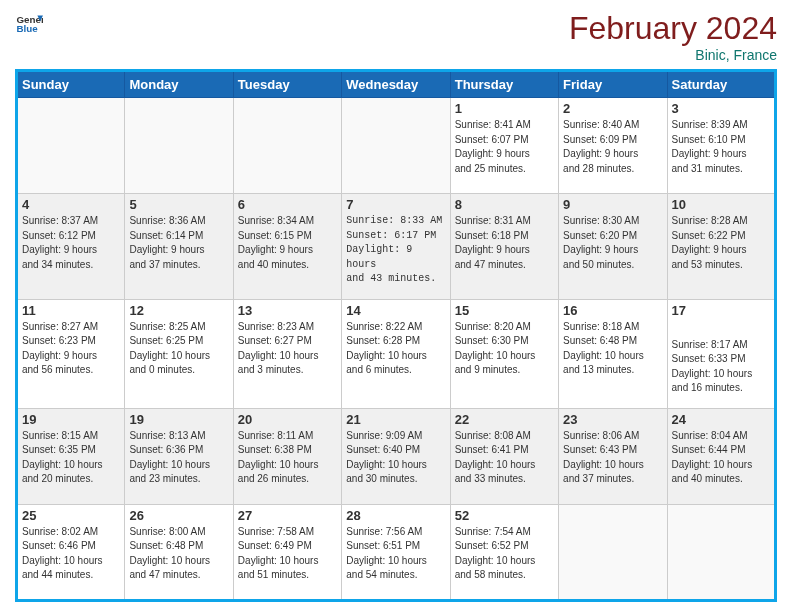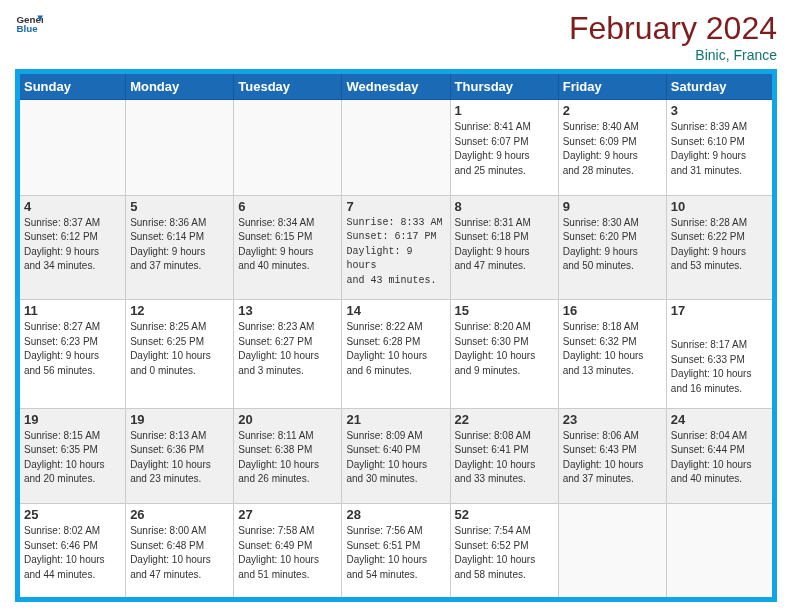--- a/index.html
+++ b/index.html
@@ -39,21 +39,21 @@
       font-size: 32px;
       font-weight: normal;
       color: #7f1d1d;
     }
     .location {
       font-size: 14px;
       color: #0f766e;
     }
     .calendar {
       flex: 1;
-      border: 5px solid #0ea5e9;
+      border: 3px solid #0ea5e9;
       border-collapse: collapse;
       width: 100%;
       table-layout: fixed;
     }
     .calendar th {
       background-color: #1a6ab5;
       color: #fff;
       font-size: 13px;
       font-weight: bold;
       padding: 5px 4px;
@@ -226,21 +226,21 @@
           <td>
             <div class="day-number">15</div>
             <div class="day-info" style="white-space: pre-line;">Sunrise: 8:20 AM
 Sunset: 6:30 PM
 Daylight: 10 hours
 and 9 minutes.</div>
           </td>
           <td>
             <div class="day-number">16</div>
             <div class="day-info" style="white-space: pre-line;">Sunrise: 8:18 AM
-Sunset: 6:32 PM
+Sunset: 6:48 PM
 Daylight: 10 hours
 and 13 minutes.</div>
           </td>
           <td>
             <div class="day-number">17</div>
             <div class="day-info" style="white-space: pre-line; margin-top: 20px;">Sunrise: 8:17 AM
 Sunset: 6:33 PM
 Daylight: 10 hours
 and 16 minutes.</div>
           </td>
@@ -262,21 +262,21 @@
           </td>
           <td>
             <div class="day-number">20</div>
             <div class="day-info" style="white-space: pre-line;">Sunrise: 8:11 AM
 Sunset: 6:38 PM
 Daylight: 10 hours
 and 26 minutes.</div>
           </td>
           <td>
             <div class="day-number">21</div>
-            <div class="day-info" style="white-space: pre-line;">Sunrise: 8:09 AM
+            <div class="day-info" style="white-space: pre-line;">Sunrise: 9:09 AM
 Sunset: 6:40 PM
 Daylight: 10 hours
 and 30 minutes.</div>
           </td>
           <td>
             <div class="day-number">22</div>
             <div class="day-info" style="white-space: pre-line;">Sunrise: 8:08 AM
 Sunset: 6:41 PM
 Daylight: 10 hours
 and 33 minutes.</div>

